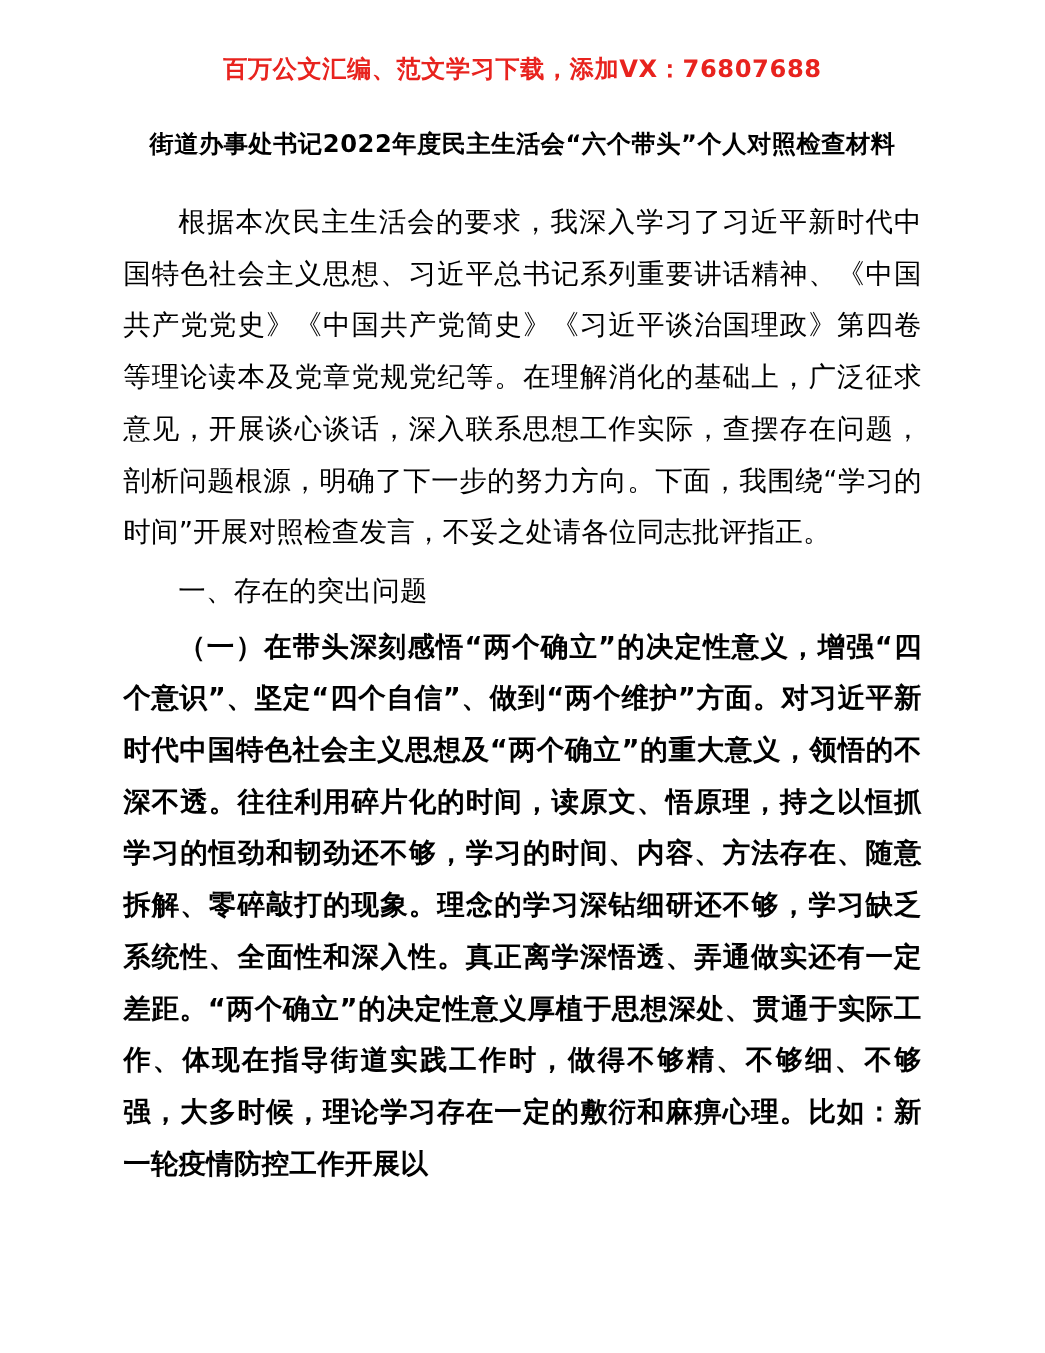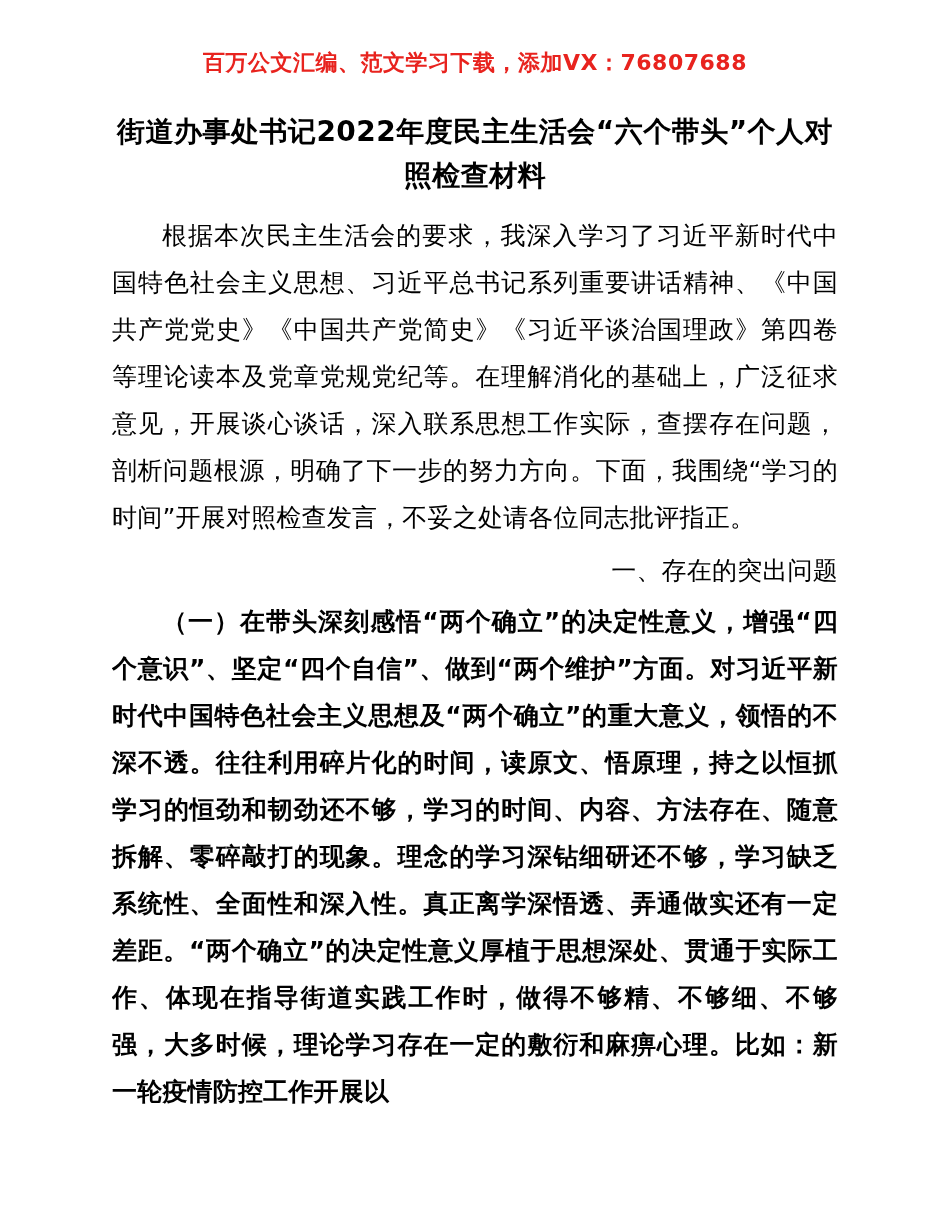--- a/index.html
+++ b/index.html
@@ -29,45 +29,44 @@
     font-weight: bold;
     font-size: 22px;
     letter-spacing: 0.5px;
     padding-top: 48px;
     padding-bottom: 6px;
     white-space: nowrap;
   }
   .doc-title {
     font-family: "DejaVu Sans", "Liberation Sans", sans-serif;
     font-weight: bold;
-    font-size: 28px;
+    font-size: 22px;
     line-height: 44px;
     text-align: center;
     margin-top: 26px;
-    margin-bottom: 14px;
+    margin-bottom: 24px;
     letter-spacing: 0.5px;
   }
   .para {
     font-family: "DejaVu Sans", "Liberation Sans", sans-serif;
     font-size: 25px;
     line-height: 47px;
     text-align: justify;
     text-justify: inter-ideograph;
     margin: 0;
     text-indent: 50px;
     letter-spacing: 0.2px;
   }
   .section-heading {
     font-family: "DejaVu Sans", "Liberation Sans", sans-serif;
     font-size: 25px;
     line-height: 47px;
     text-indent: 50px;
     margin: 6px 0 4px 0;
     letter-spacing: 0.2px;
-    text-align: right;
   }
   .clip-last {
     max-height: 520px;
     overflow: hidden;
     font-weight: bold;
   }
 </style>
 </head>
 <body>
 

